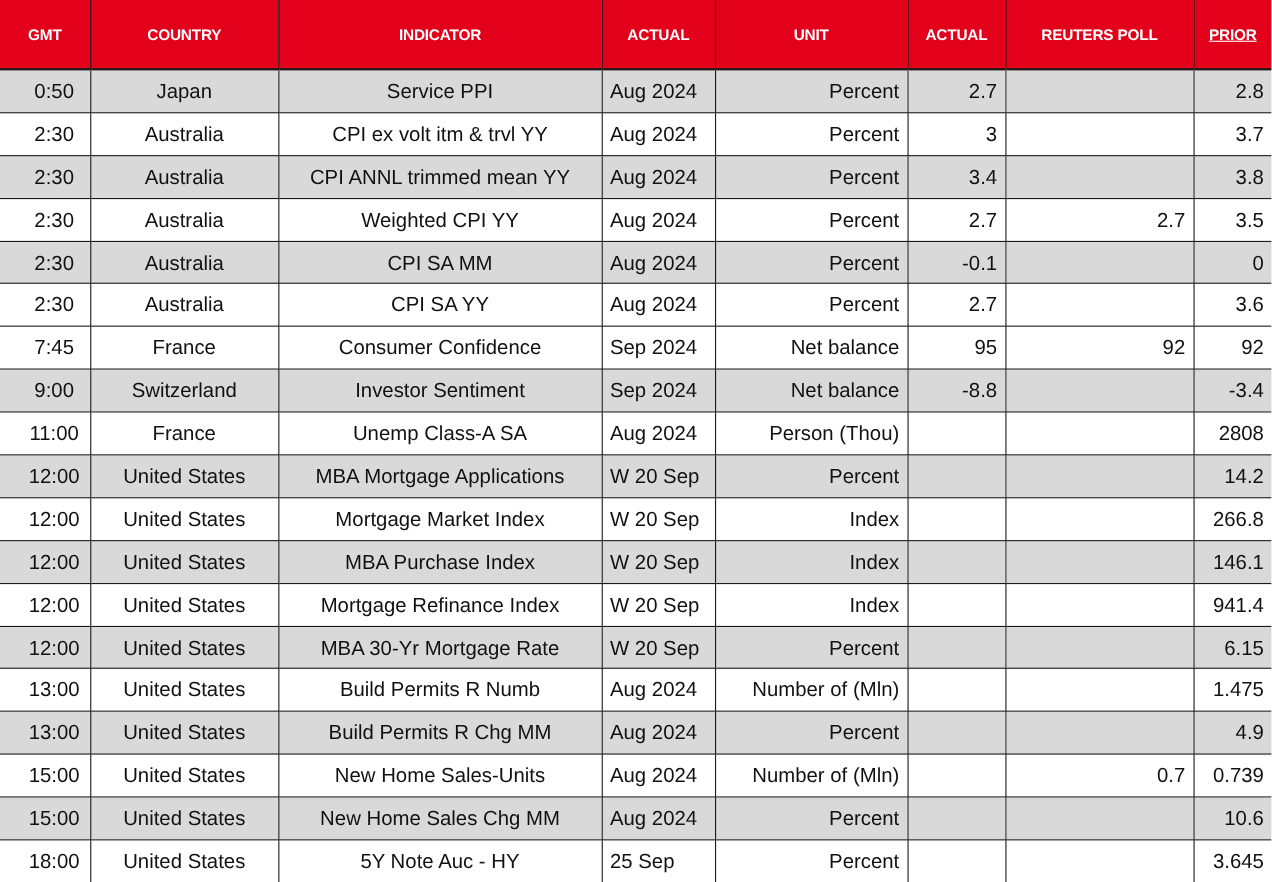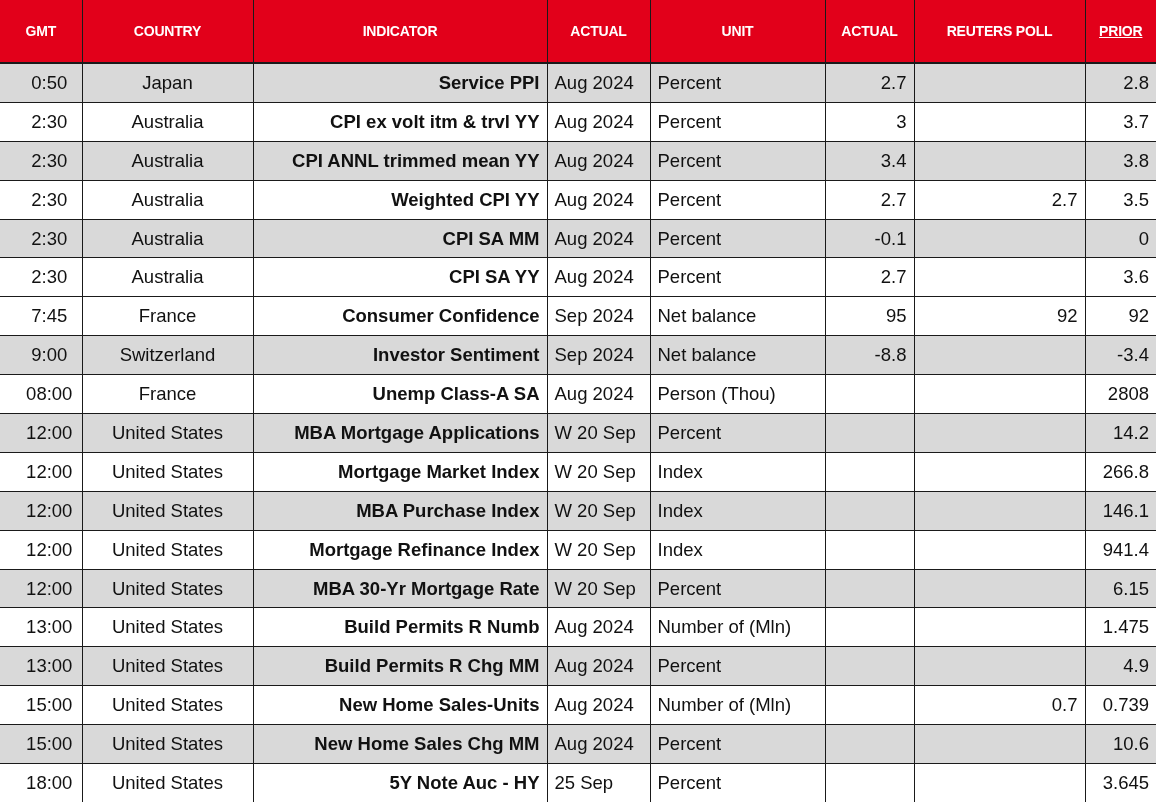--- a/index.html
+++ b/index.html
@@ -57,23 +57,23 @@
     overflow: hidden;
   }
   tbody td:last-child { border-right: none; margin-left: 16px; }
   tbody tr:last-child td { border-bottom: none; }
 
   tbody tr.alt td { background: #D9D9D9; }
   tbody tr.plain td { background: #ffffff; }
 
   td.col-gmt     { text-align: center; padding-left: 24px; }
   td.col-country { text-align: center; }
-  td.col-ind     { text-align: right; font-weight: bold; }
+  td.col-ind     { text-align: center; }
   td.col-period  { text-align: left; }
-  td.col-unit    { text-align: left; }
+  td.col-unit    { text-align: right; }
   td.col-actual  { text-align: right; }
   td.col-poll    { text-align: right; }
   td.col-prior   { text-align: right; }
 </style>
 </head>
 <body>
 
 <table id="calendar-table">
   <colgroup>
     <col class="c-gmt">
@@ -172,21 +172,21 @@
         <td class="col-gmt">9:00</td>
         <td class="col-country">Switzerland</td>
         <td class="col-ind">Investor Sentiment</td>
         <td class="col-period">Sep 2024</td>
         <td class="col-unit">Net balance</td>
         <td class="col-actual">-8.8</td>
         <td class="col-poll"></td>
         <td class="col-prior">-3.4</td>
       </tr>
       <tr class="plain">
-        <td class="col-gmt">08:00</td>
+        <td class="col-gmt">11:00</td>
         <td class="col-country">France</td>
         <td class="col-ind">Unemp Class-A SA</td>
         <td class="col-period">Aug 2024</td>
         <td class="col-unit">Person (Thou)</td>
         <td class="col-actual"></td>
         <td class="col-poll"></td>
         <td class="col-prior">2808</td>
       </tr>
       <tr class="alt">
         <td class="col-gmt">12:00</td>

